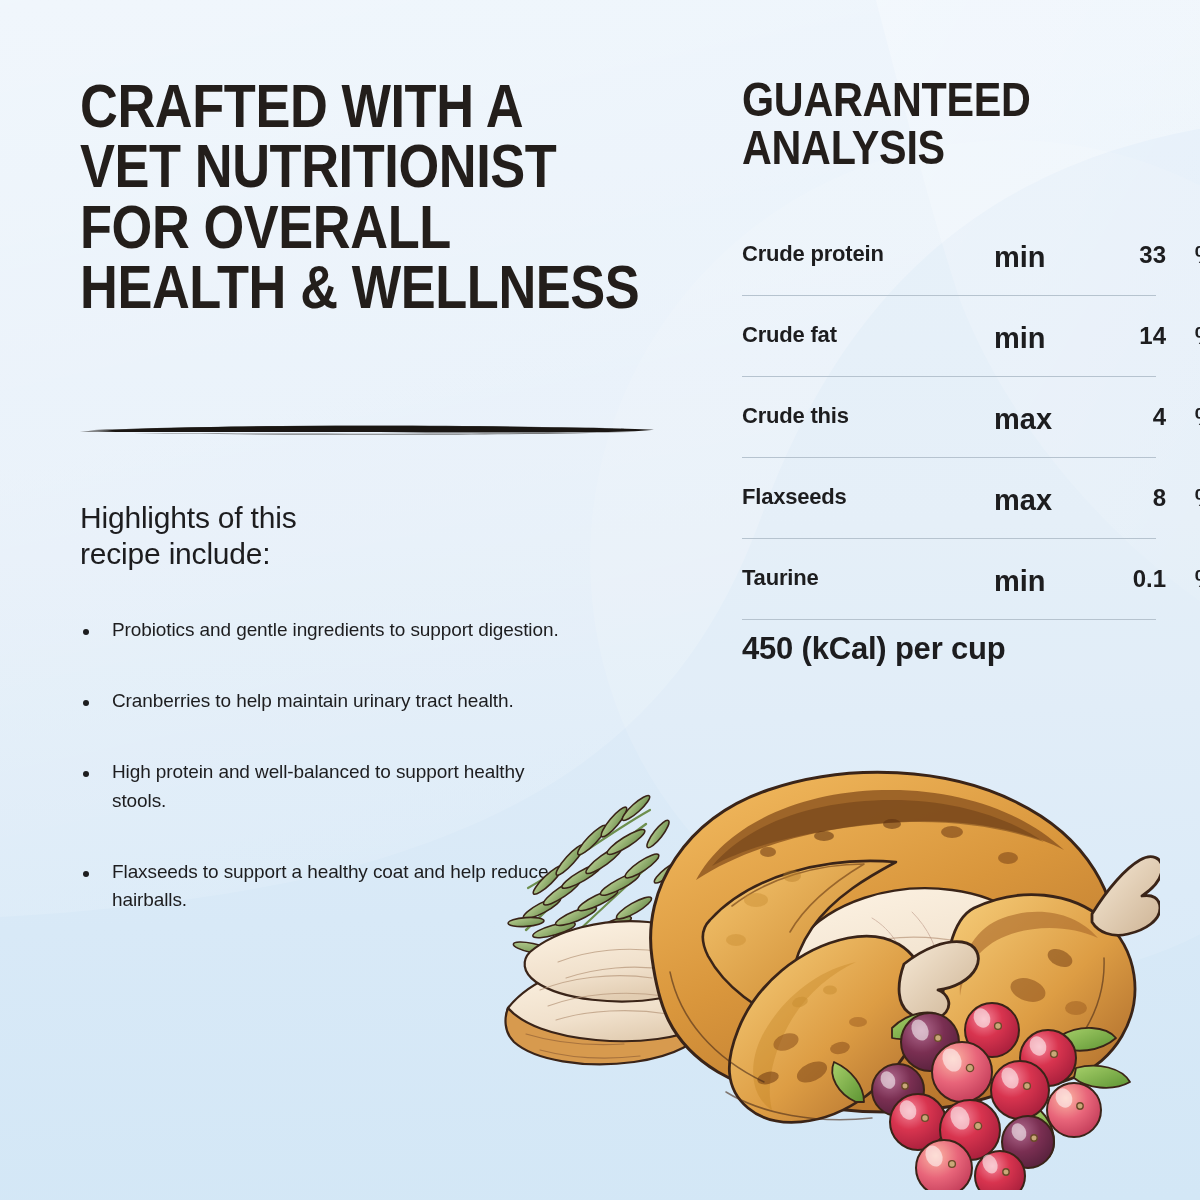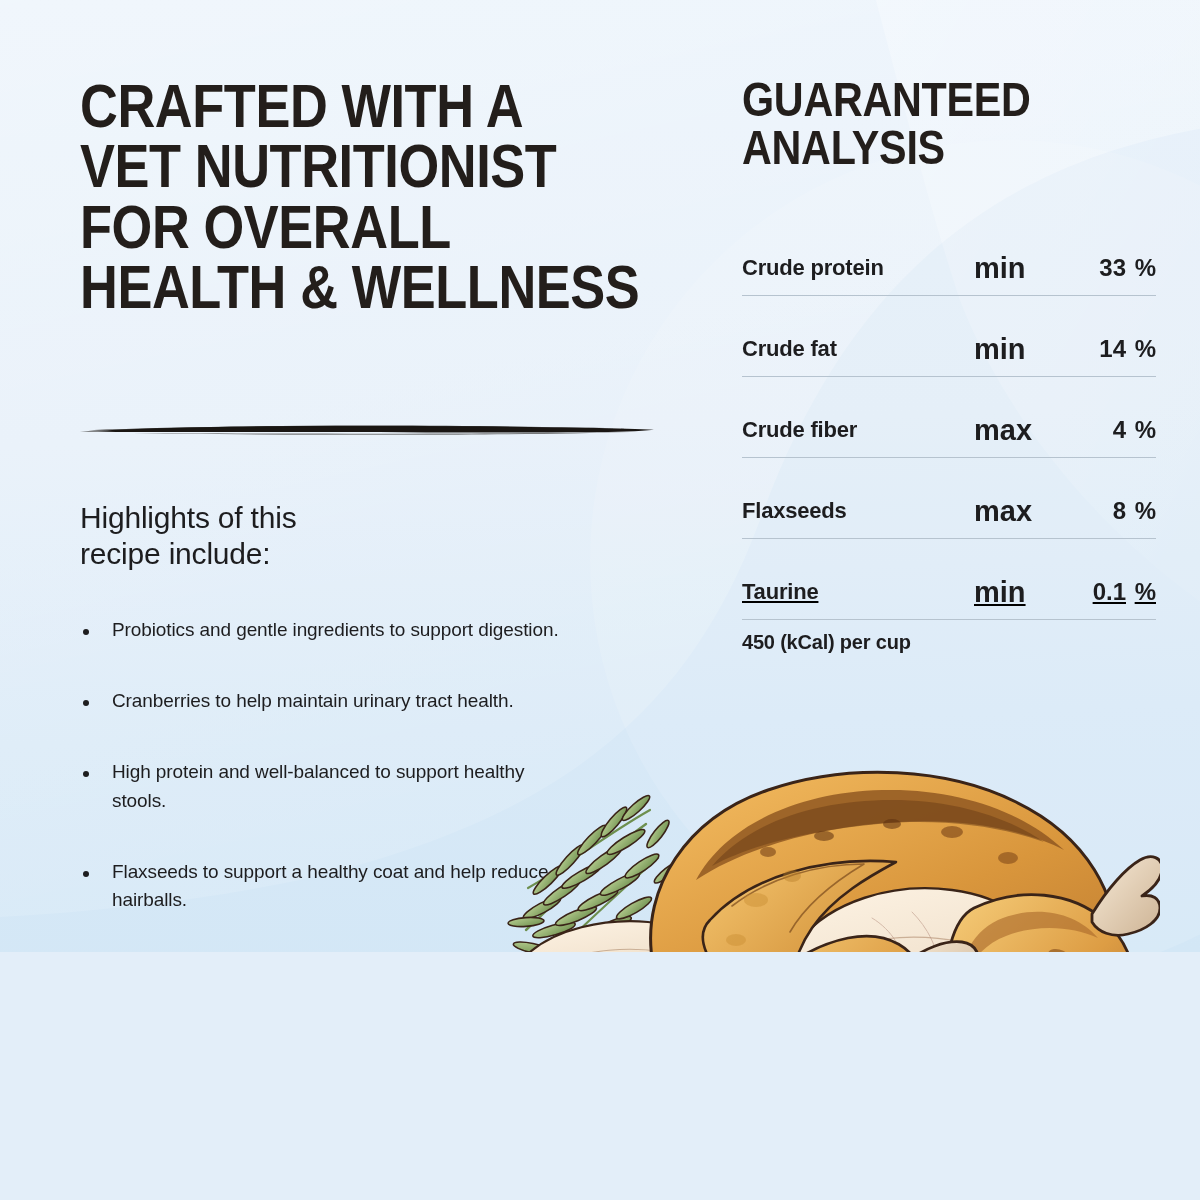--- a/index.html
+++ b/index.html
@@ -12,21 +12,21 @@
 
   body {
     font-family: "Liberation Sans", sans-serif;
     background: #e3eef9;
     position: relative;
   }
 
   #page {
     position: relative;
     width: 1200px;
-    height: 952px;
+    height: 1200px;
     background: linear-gradient(178deg, #e5f0fa 0%, #e2edf8 45%, #d8e9f7 75%, #d3e7f6 100%);
     overflow: hidden;
   }
 
   
   .bg-layer {
     position: absolute;
     inset: 0;
     width: 1200px;
     height: 1200px;
@@ -127,25 +127,26 @@
   .ga-table {
     position: absolute;
     top: 139px;
     left: 0;
     width: 414px;
   }
 
   .ga-row {
     position: relative;
     display: flex;
-    align-items: center;
+    align-items: flex-start;
     height: 81px;
     border-bottom: 1px solid #b6c3cf;
-  }
-  .ga-row:last-of-type { border-bottom: 1px solid #b6c3cf; text-decoration: underline; }
+    gap: 20px;
+  }
+  .ga-row:last-of-type { border-bottom: 1px solid #b6c3cf; }
 
   .ga-label {
     font-size: 22px;
     font-weight: 700;
     color: #1d1d1f;
     letter-spacing: -0.2px;
     flex: 0 0 232px;
     padding-top: 26px;
   }
   .ga-qual {
@@ -170,21 +171,21 @@
     color: #1d1d1f;
     flex: 0 0 30px;
     text-align: right;
     padding-top: 26px;
   }
 
   .kcal {
     position: absolute;
     top: 555px;
     left: 0;
-    font-size: 20px;
+    font-size: 31px;
     font-weight: 700;
     color: #1d1d1f;
     letter-spacing: -0.2px;
   }
 
   
   .illustration {
     position: absolute;
     left: 500px;
     top: 690px;
@@ -276,21 +277,21 @@
       </div>
 
       <div class="ga-row">
         <span class="ga-label">Crude fat</span>
         <span class="ga-qual">min</span>
         <span class="ga-value">14</span>
         <span class="ga-unit">%</span>
       </div>
 
       <div class="ga-row">
-        <span class="ga-label">Crude fiber</span>
+        <span class="ga-label">Crude this</span>
         <span class="ga-qual">max</span>
         <span class="ga-value">4</span>
         <span class="ga-unit">%</span>
       </div>
 
       <div class="ga-row">
         <span class="ga-label">Flaxseeds</span>
         <span class="ga-qual">max</span>
         <span class="ga-value">8</span>
         <span class="ga-unit">%</span>

